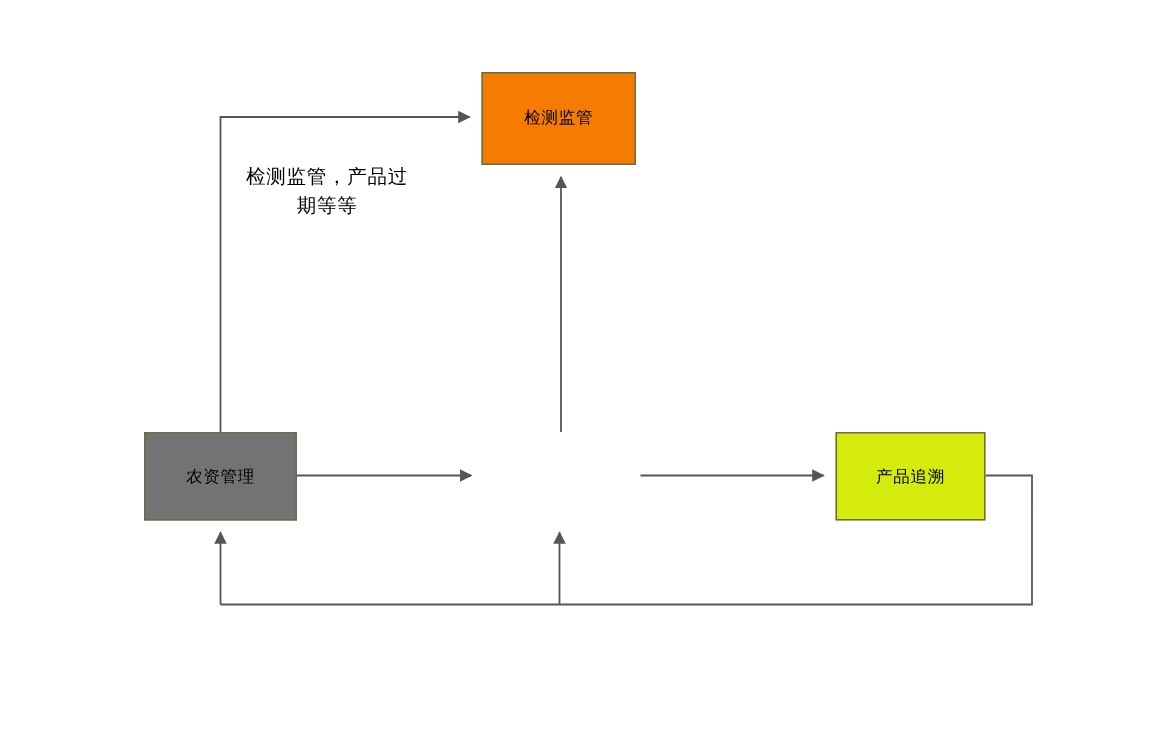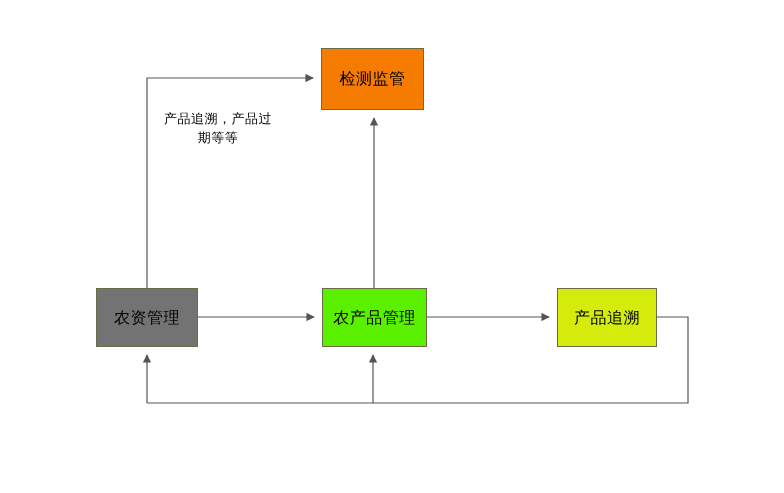--- a/index.html
+++ b/index.html
@@ -26,21 +26,21 @@
   }
   .node {
     position: absolute;
     box-sizing: border-box;
     border: 1px solid #6b6b4a;
     display: flex;
     align-items: center;
     justify-content: center;
     text-align: left;
     color: #000000;
-    font-size: 16px;
+    font-size: 11px;
     line-height: 1.2;
     letter-spacing: 0.5px;
   }
   .node-inspection {
     left: 321px;
     top: 48px;
     width: 103px;
     height: 62px;
     background: #F57C00;
   }
@@ -123,21 +123,20 @@
 
     <g>
       <path d="M 147 403 L 147 355" fill="none" stroke="#555555" stroke-width="1.2" marker-end="url(#arrow)"></path>
     </g>
   </svg>
 
   <div class="node node-inspection">检测监管</div>
 
   <div class="node node-supplies">农资管理</div>
 
-  <div class="node node-products">农产品管理</div>
 
   <div class="node node-trace">产品追溯</div>
 
-  <div class="edge-label label-toxic">产品追溯，产品过
+  <div class="edge-label label-toxic">检测监管，产品过
 期等等</div>
 
 
 </div>
 
 </body></html>

